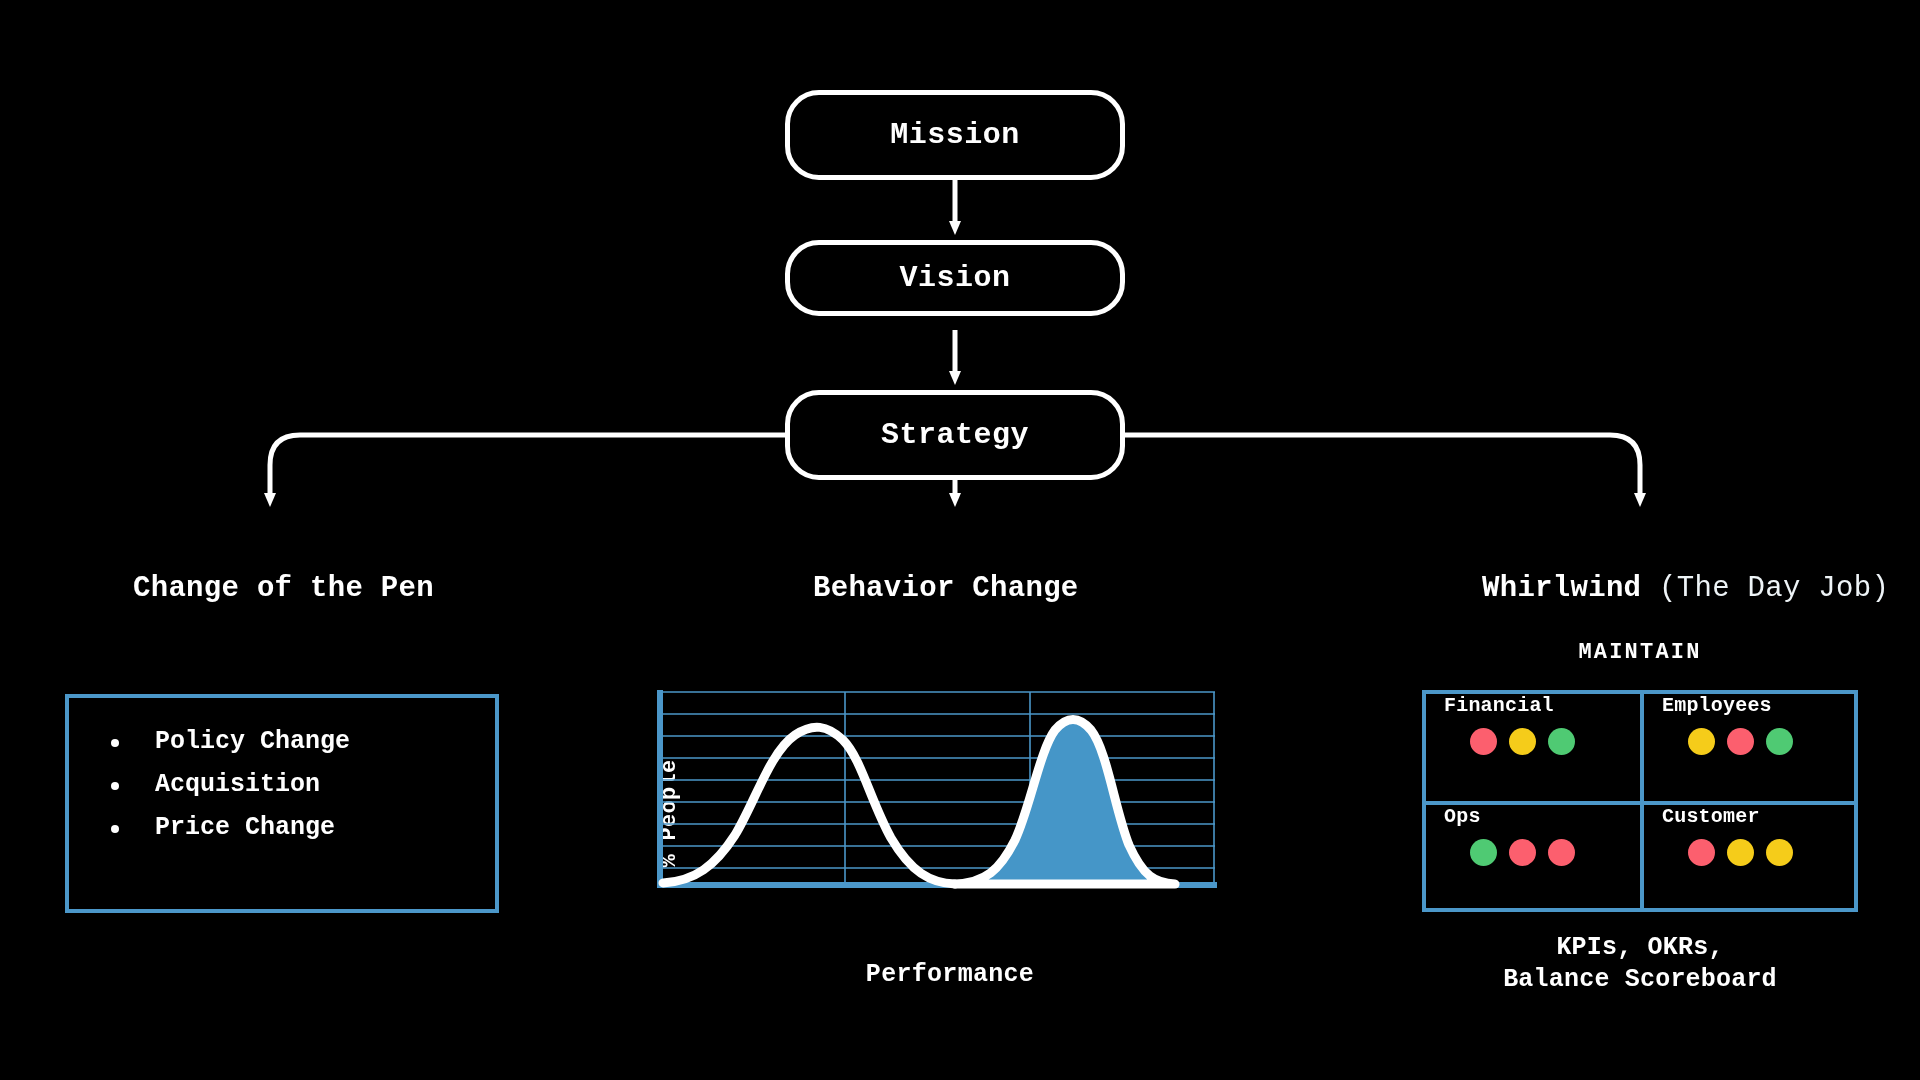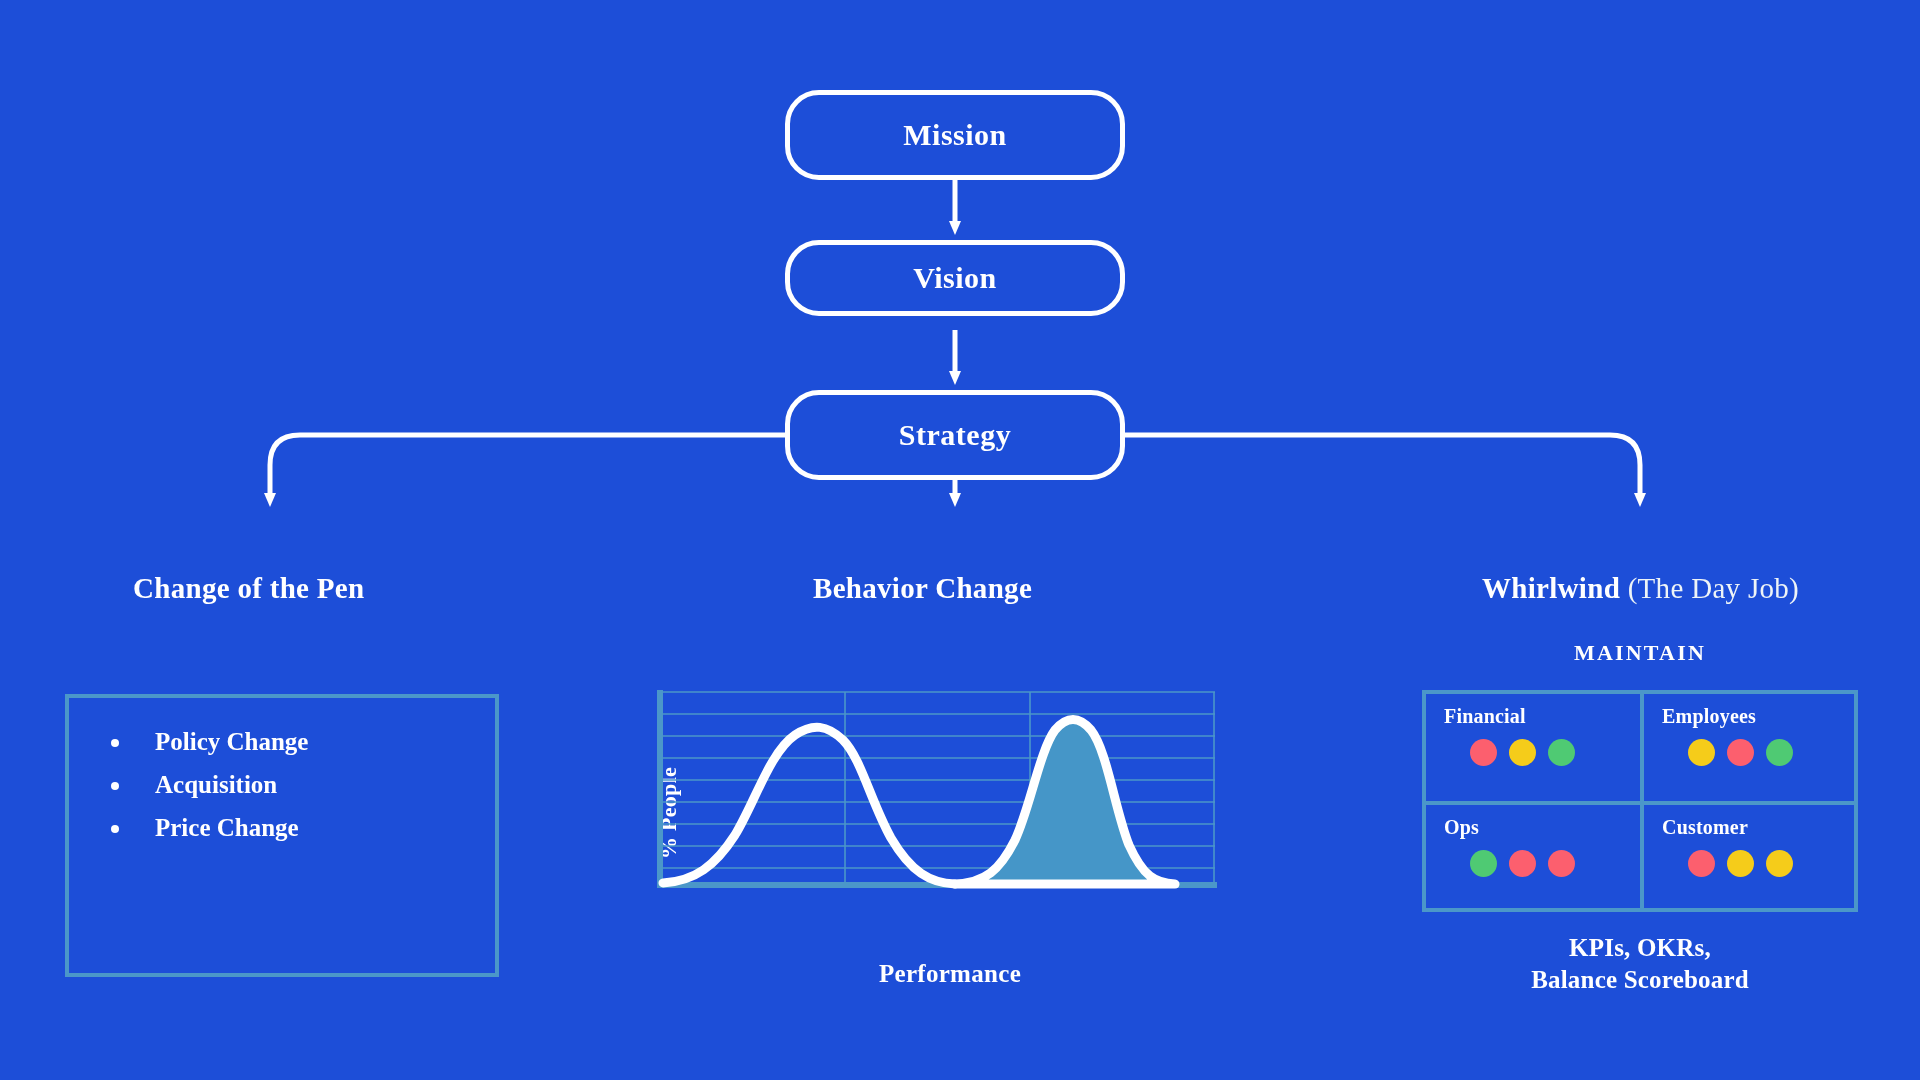--- a/index.html
+++ b/index.html
@@ -4,22 +4,22 @@
 <style>
   html, body {
     margin: 0;
     padding: 0;
     background: #d2dfe6;
   }
   #page {
     position: relative;
     width: 1920px;
     height: 1080px;
-    background: #1d4ed8;
-    font-family: Liberation Serif, serif;
+    background: #000000;
+    font-family: Liberation Mono, monospace;
     overflow: hidden;
   }
 
   
   .node {
     position: absolute;
     box-sizing: border-box;
     border: 5px solid #ffffff;
     border-radius: 34px;
     background: transparent;
@@ -65,21 +65,21 @@
   #heading-left   { left: 133px;  top: 572px; }
   #heading-center { left: 813px;  top: 572px; }
   #heading-right  { left: 1434px; top: 572px; margin-left: 48px; }
 
   
   #stroke-box {
     position: absolute;
     left: 65px;
     top: 694px;
     width: 434px;
-    height: 283px;
+    height: 219px;
     box-sizing: border-box;
     border: 4px solid #4b97c9;
     background: transparent;
   }
   #stroke-list {
     list-style: none;
     margin: 0;
     padding: 22px 0 0 38px;
   }
   #stroke-list li {
@@ -160,21 +160,21 @@
     width: 436px;
     height: 222px;
     box-sizing: border-box;
     border: 4px solid #4b97c9;
     display: grid;
     grid-template-columns: 1fr 1fr;
     grid-template-rows: 1fr 1fr;
   }
   .quad {
     box-sizing: border-box;
-    padding: 11px 0 0 18px;
+    padding: 0 0 0 18px;
     position: relative;
   }
   .quad.q-tr, .quad.q-br { border-left: 4px solid #4b97c9; }
   .quad.q-bl, .quad.q-br { border-top: 4px solid #4b97c9; }
   .quad-label {
     color: #ffffff;
     font-size: 20px;
     font-weight: bold;
     letter-spacing: 0.2px;
     white-space: nowrap;

